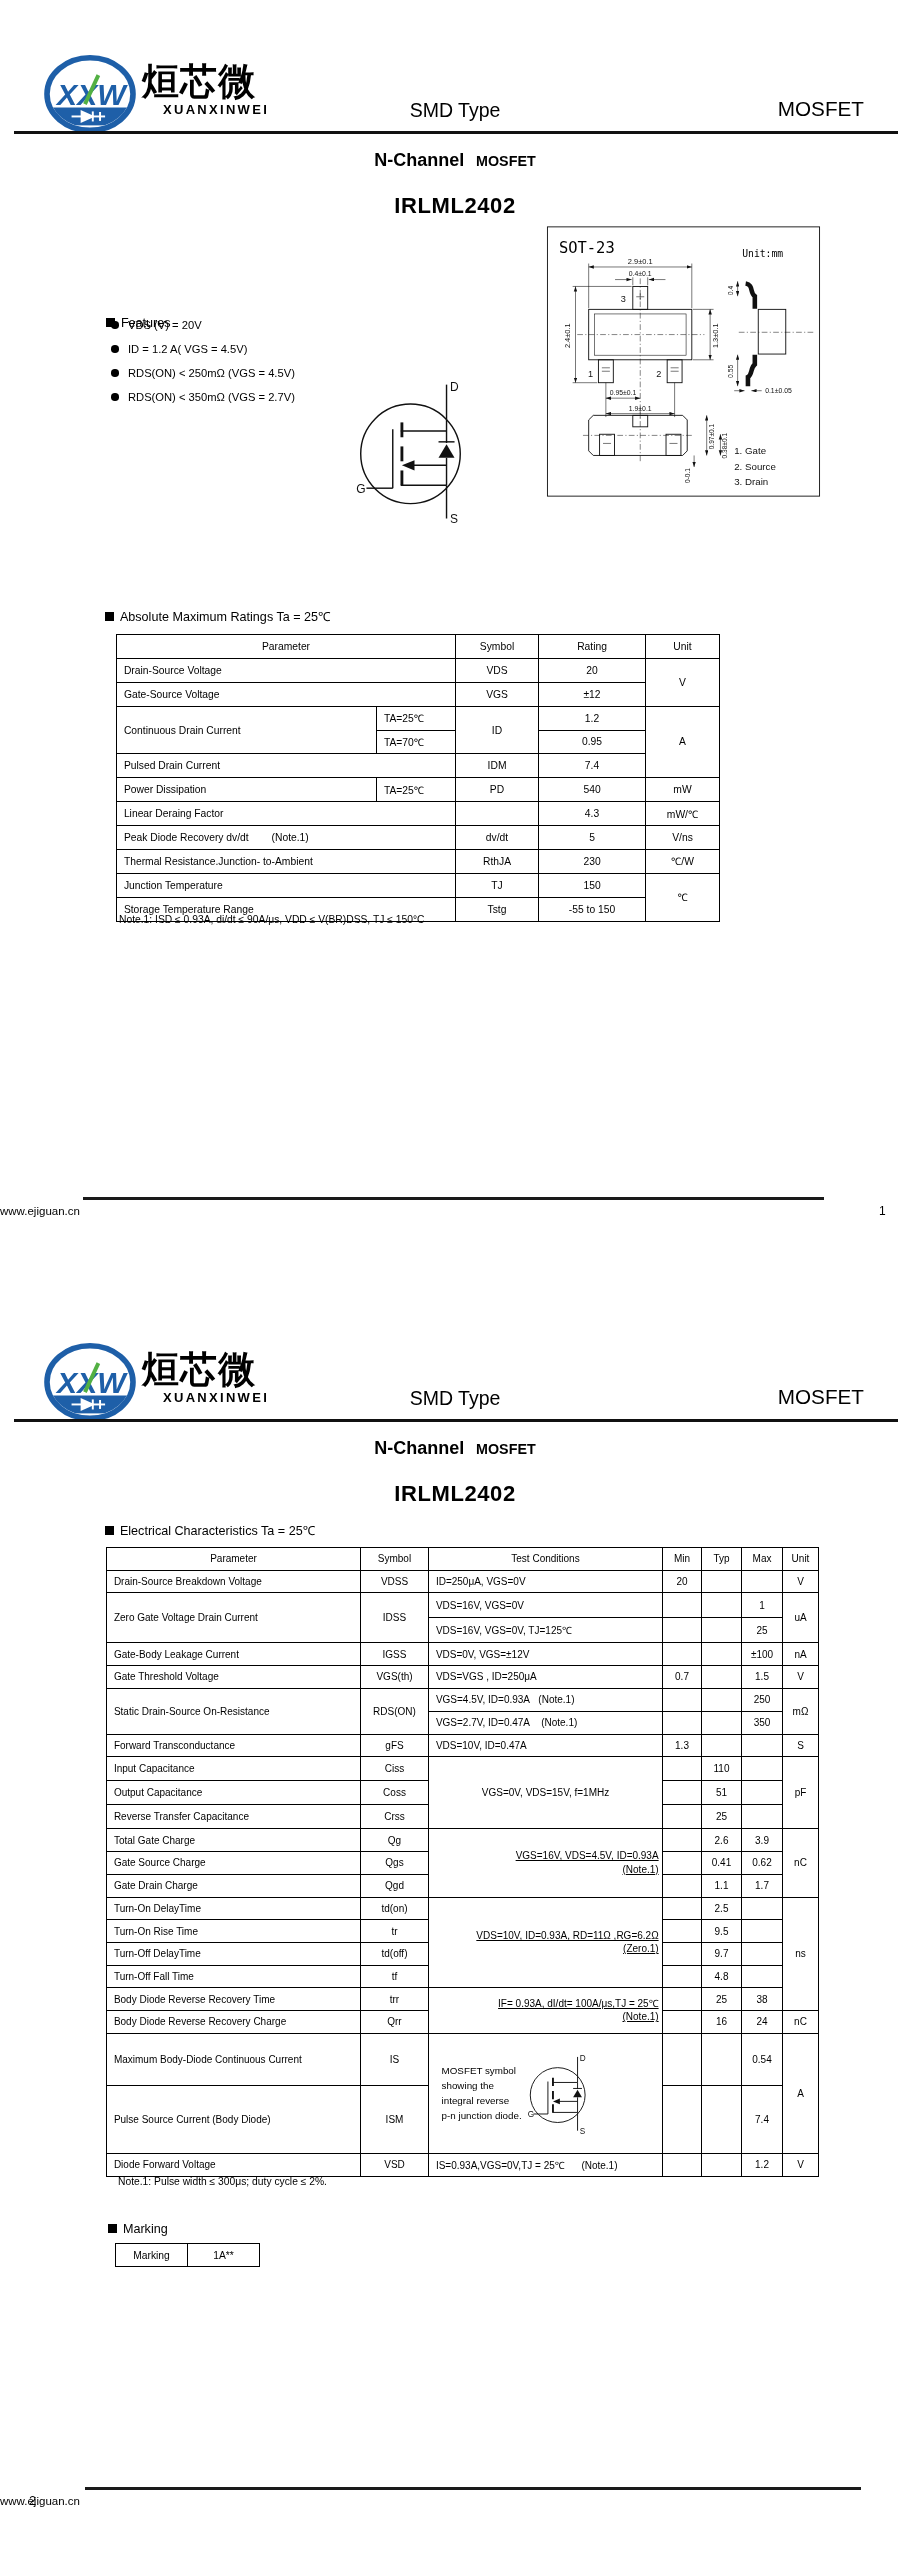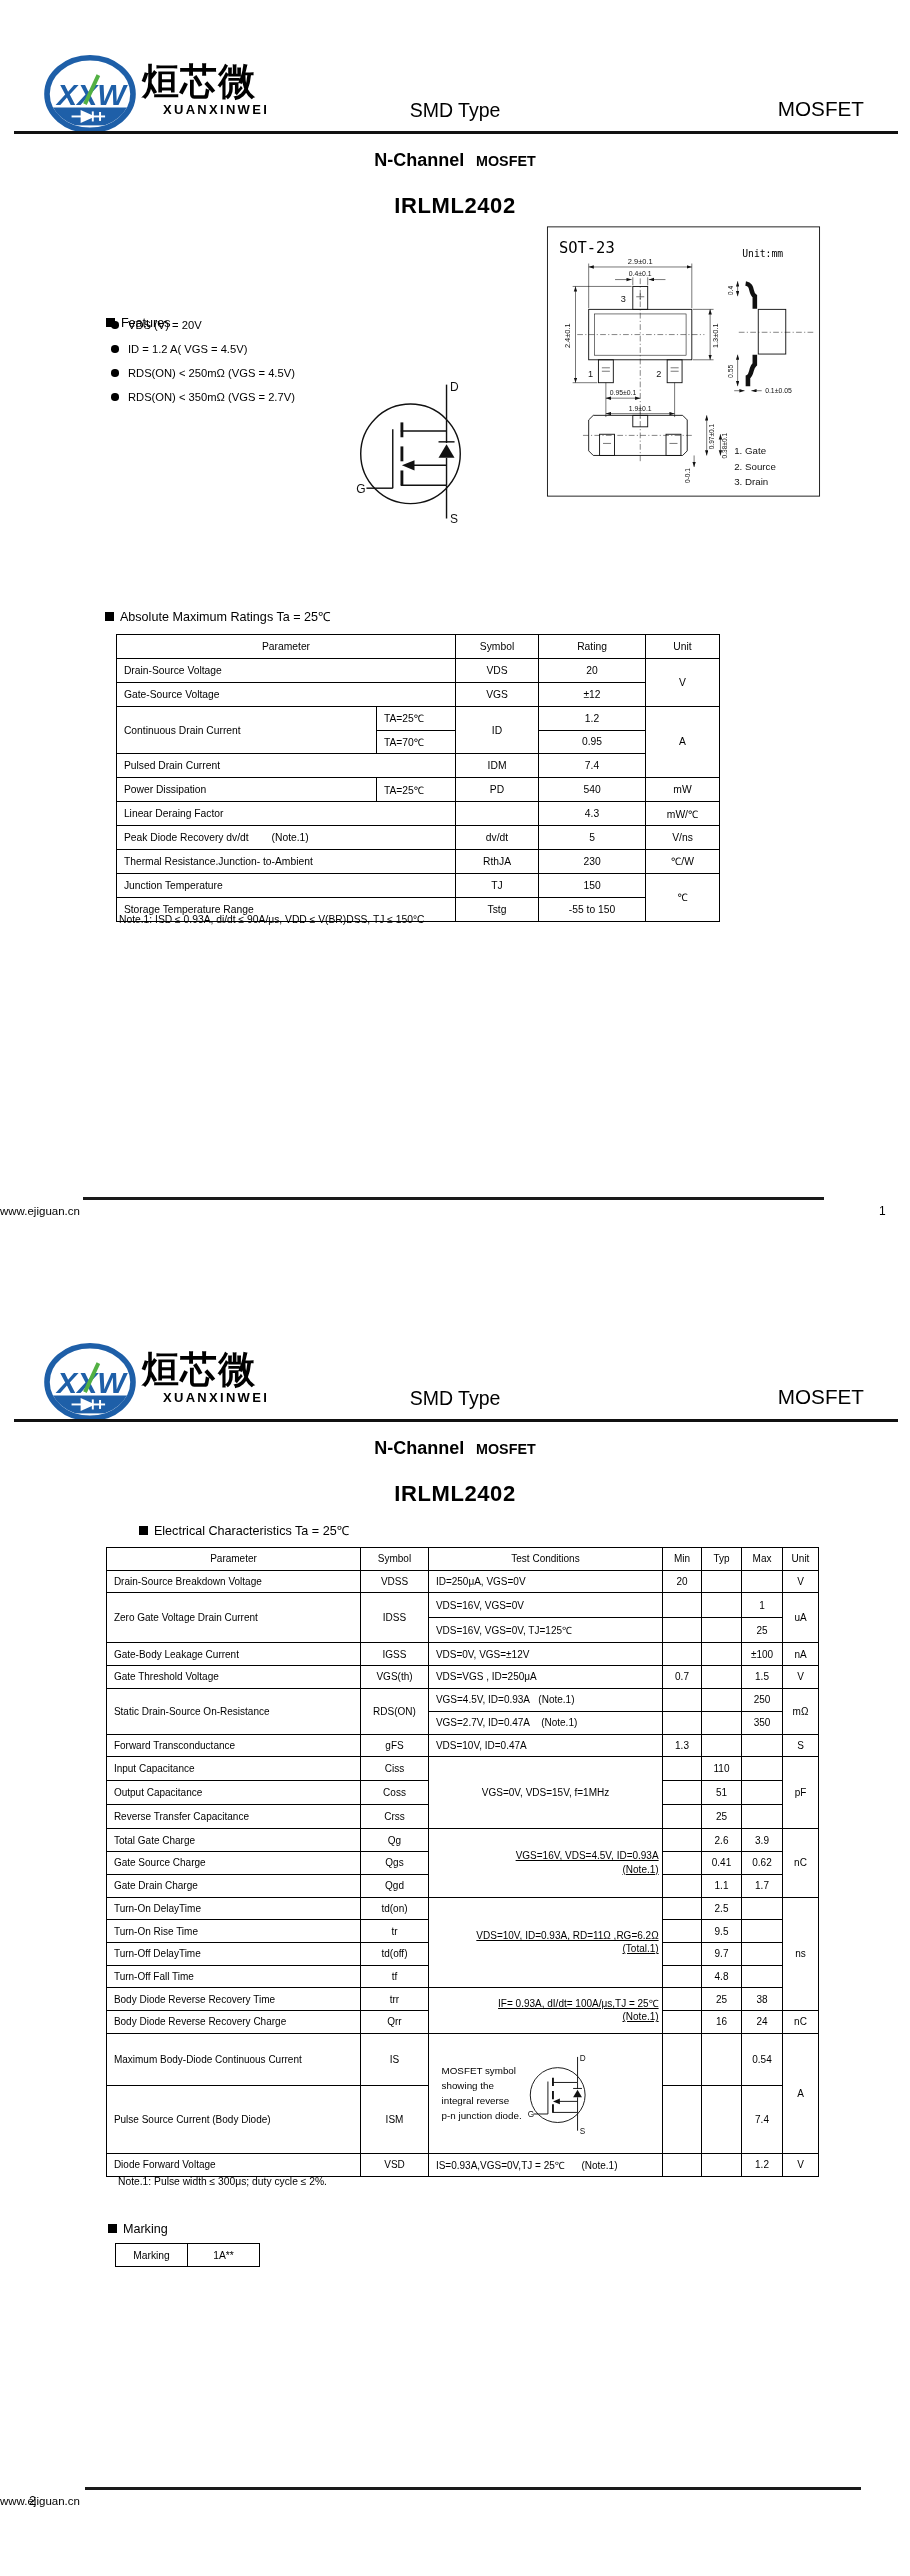--- a/index.html
+++ b/index.html
@@ -360,21 +360,21 @@
     <div class="smd-type">SMD Type</div>
     <div class="category">MOSFET</div>
     <div class="head-rule"></div>
 
     <div class="title-line">
       <span class="t-family">N-Channel</span>
       <span class="t-sub">MOSFET</span>
     </div>
     <div class="part-number">IRLML2402</div>
 
-    <div class="sec-head" style="left:105px;top:234px;margin-left:34px;">
+    <div class="sec-head" style="left:105px;top:234px;">
       <span class="sq"></span><span>Electrical Characteristics Ta = 25℃</span>
     </div>
     <table class="abs elec-table" style="left:106px;top:259px;width:711px;">
       <colgroup>
           <col style="width:254px">
           <col style="width:68px">
           <col style="width:234px">
           <col style="width:39px">
           <col style="width:40px">
           <col style="width:41px">
@@ -500,21 +500,21 @@
             <td class="l">Gate Drain Charge</td>
             <td>Qgd</td>
             <td></td>
             <td>1.1</td>
             <td>1.7</td>
           </tr>
           <tr>
             <td class="l">Turn-On DelayTime</td>
             <td>td(on)</td>
             <td rowspan="4" class="pre">VDS=10V, ID=0.93A, RD=11Ω ,RG=6.2Ω
-(Total.1)</td>
+(Zero.1)</td>
             <td></td>
             <td>2.5</td>
             <td></td>
             <td rowspan="5">ns</td>
           </tr>
           <tr>
             <td class="l">Turn-On Rise Time</td>
             <td>tr</td>
             <td></td>
             <td>9.5</td>

